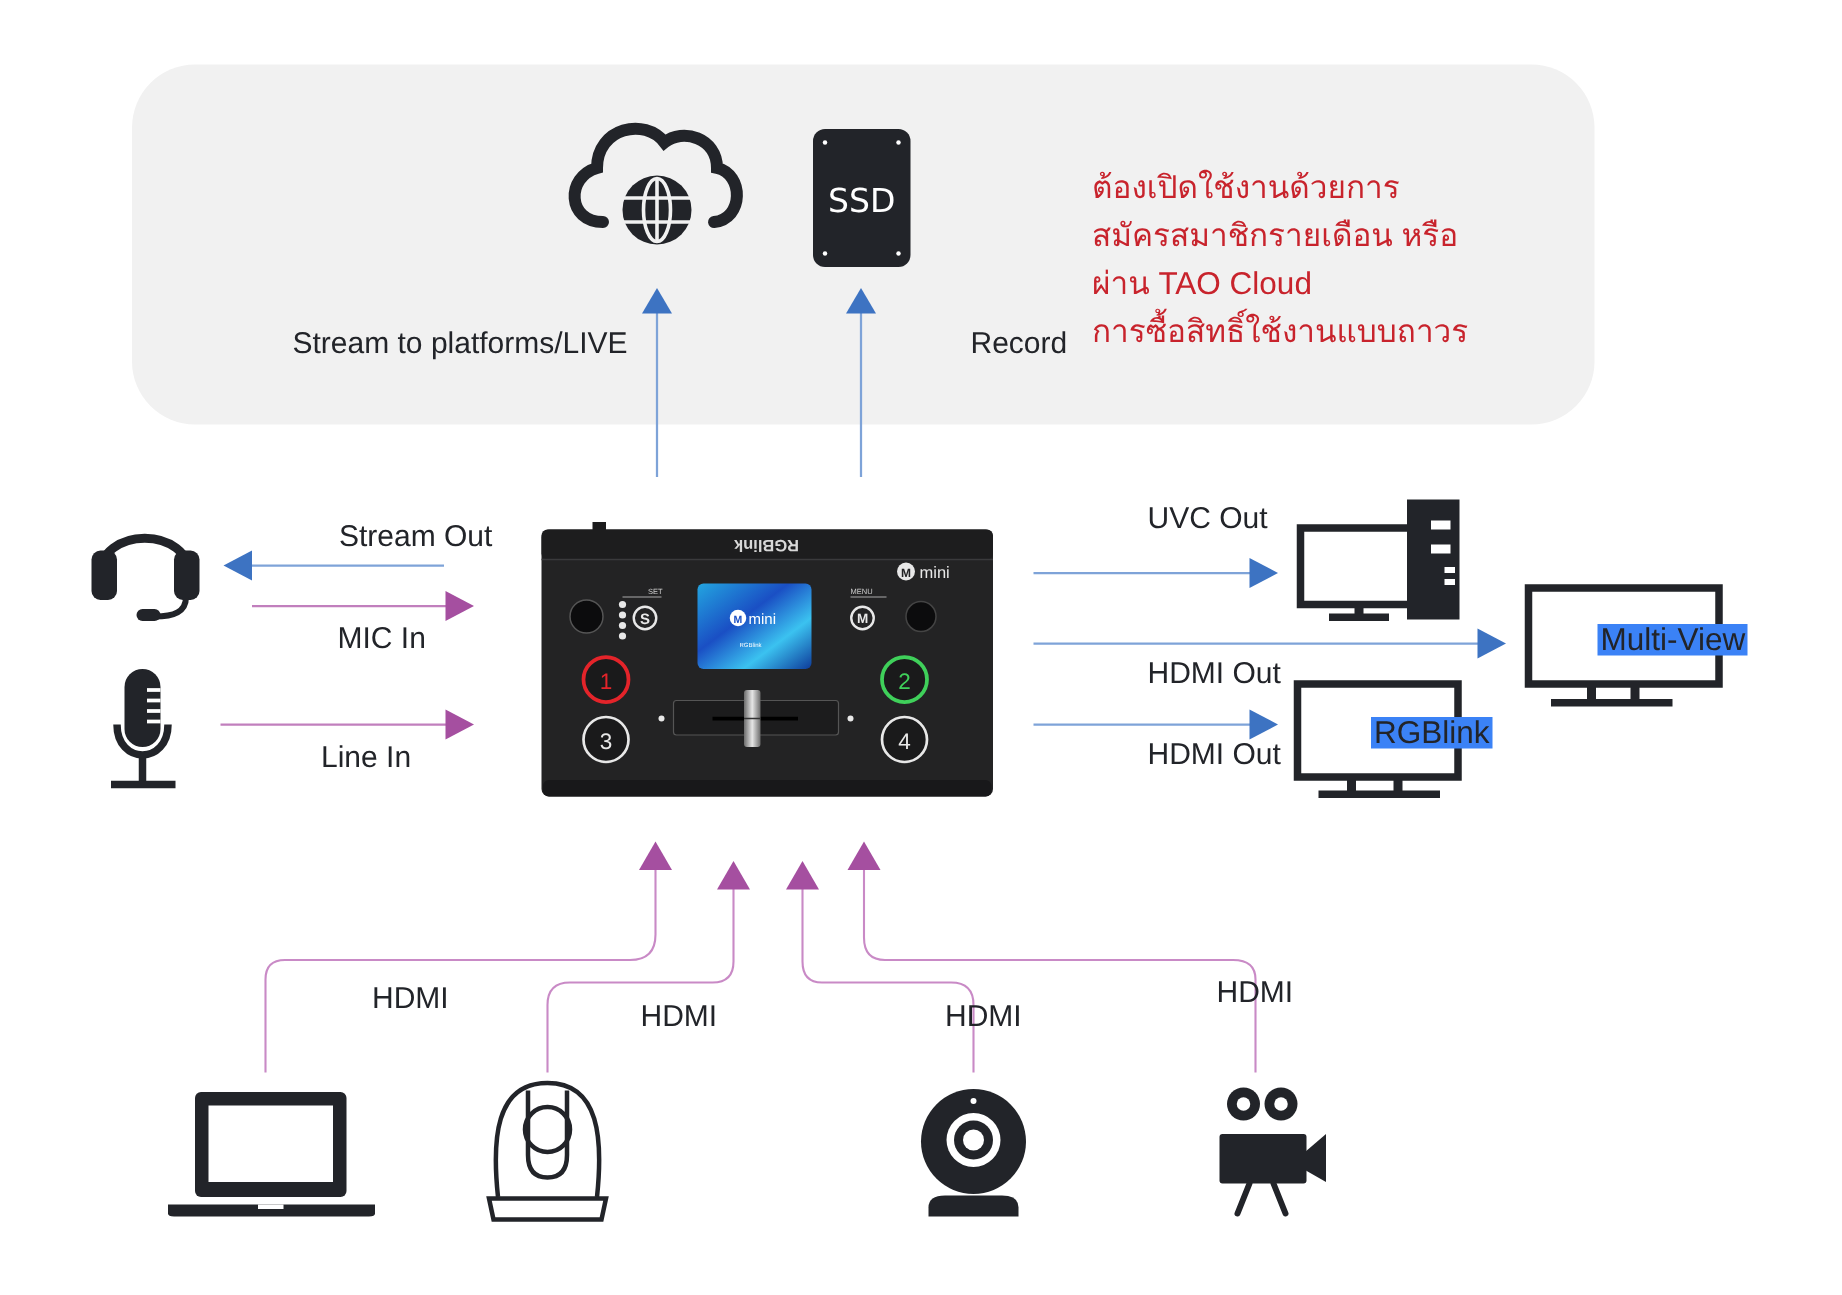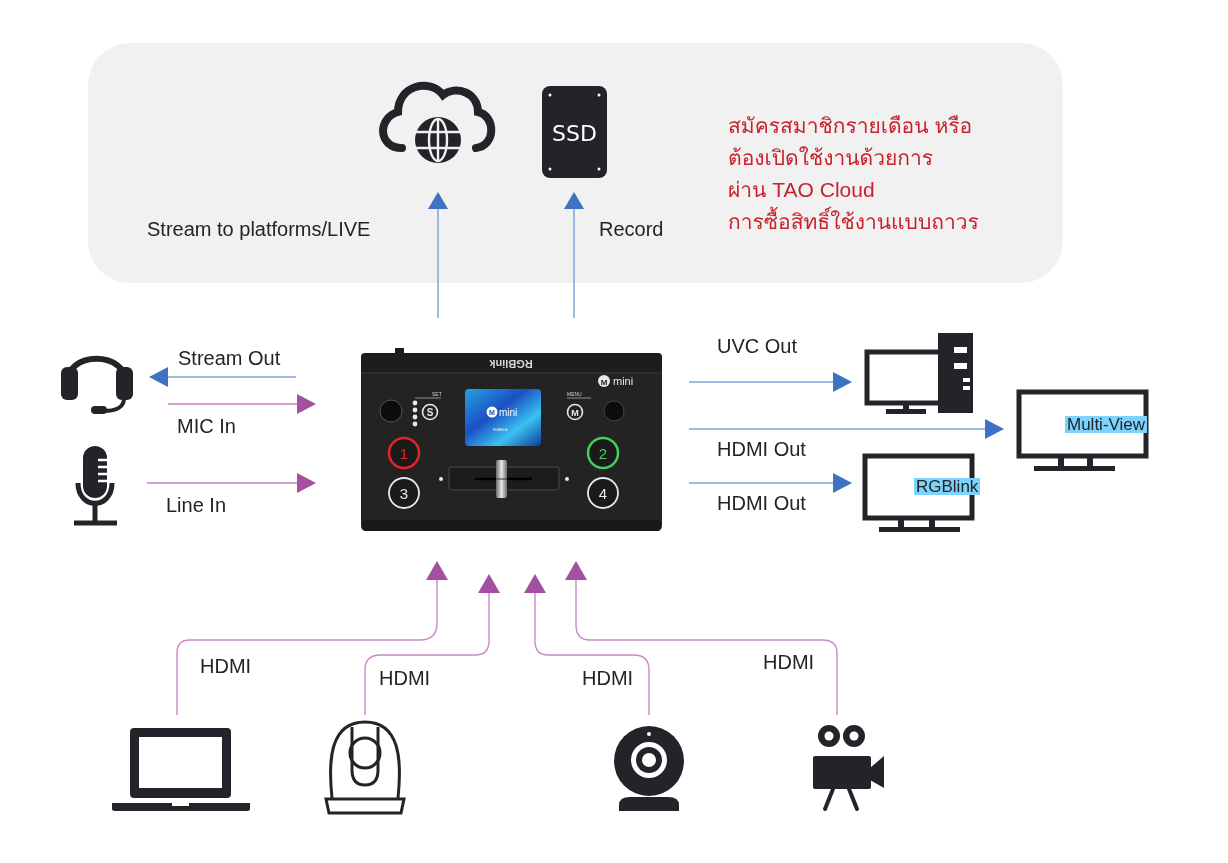--- a/index.html
+++ b/index.html
@@ -1,25 +1,25 @@
 <!DOCTYPE html>
 <html><head>
   <meta charset="utf-8">
   <style>
     html, body { margin: 0; padding: 0; background: #ffffff; }
     body { width: 1228px; height: 863px; position: relative; overflow: hidden;
            font-family: "Liberation Sans", "DejaVu Sans", sans-serif; color: #222429; }
     .panel { position: absolute; left: 88px; top: 43px; width: 975px; height: 240px;
              background: #f1f1f1; border-radius: 42px; }
-    .lbl { position: absolute; font-size: 20px; color: #222429; white-space: nowrap; line-height: 1; }
+    .lbl { position: absolute; font-size: 20px; color: #222429; white-space: nowrap; line-height: 1; margin-left: 48px; }
     .note { position: absolute; left: 728px; top: 110px; color: #c8232c; font-size: 21px;
             line-height: 32px; }
     .note div { white-space: nowrap; }
     svg.layer { position: absolute; left: 0; top: 0; }
-    .screen-lbl { position: absolute; font-size: 17px; color: #222429; background: #7dd3fc; padding: 0 2px; line-height: 1; }
+    .screen-lbl { position: absolute; font-size: 21px; color: #222429; background: #3b82f6; padding: 0 2px; line-height: 1; }
   </style>
 </head>
 <body>
 
 <div class="panel"></div>
 
 <svg class="layer" width="1228" height="863" viewBox="0 0 1228 863">
   <defs>
     <marker id="blueArrow" markerWidth="10" markerHeight="10" refX="5" refY="5" orient="auto">
       <path d="M0,0 L10,5 L0,10 z" fill="#3d73c2"></path>
@@ -262,22 +262,22 @@
     <polygon points="870,768 884,756 884,788 870,780" fill="#222429"></polygon>
     <line x1="833" y1="789" x2="825" y2="809" stroke="#222429" stroke-width="4" stroke-linecap="round"></line>
     <line x1="849" y1="789" x2="857" y2="809" stroke="#222429" stroke-width="4" stroke-linecap="round"></line>
   </g>
 </svg>
 
 <div class="lbl" style="left:147px; top:219px;">Stream to platforms/LIVE</div>
 <div class="lbl" style="left:599px; top:219px;">Record</div>
 
 <div class="note">
+  <div>ต้องเปิดใช้งานด้วยการ</div>
   <div>สมัครสมาชิกรายเดือน หรือ</div>
-  <div>ต้องเปิดใช้งานด้วยการ</div>
   <div>ผ่าน TAO Cloud</div>
   <div>การซื้อสิทธิ์ใช้งานแบบถาวร</div>
 </div>
 
 <div class="lbl" style="left:178px; top:348px;">Stream Out</div>
 <div class="lbl" style="left:177px; top:416px;">MIC In</div>
 <div class="lbl" style="left:166px; top:495px;">Line In</div>
 
 <div class="lbl" style="left:717px; top:336px;">UVC Out</div>
 <div class="lbl" style="left:717px; top:439px;">HDMI Out</div>

